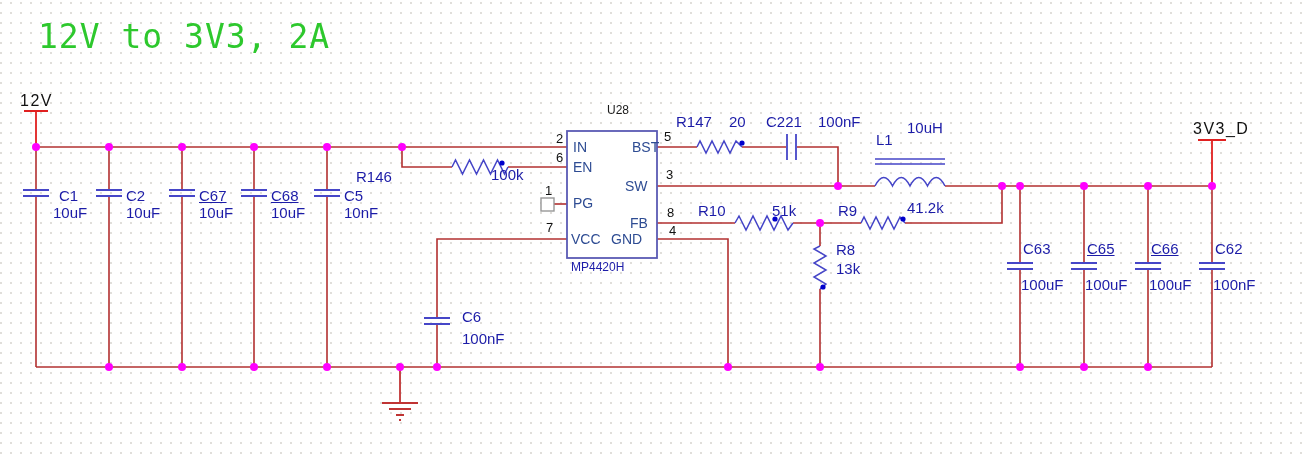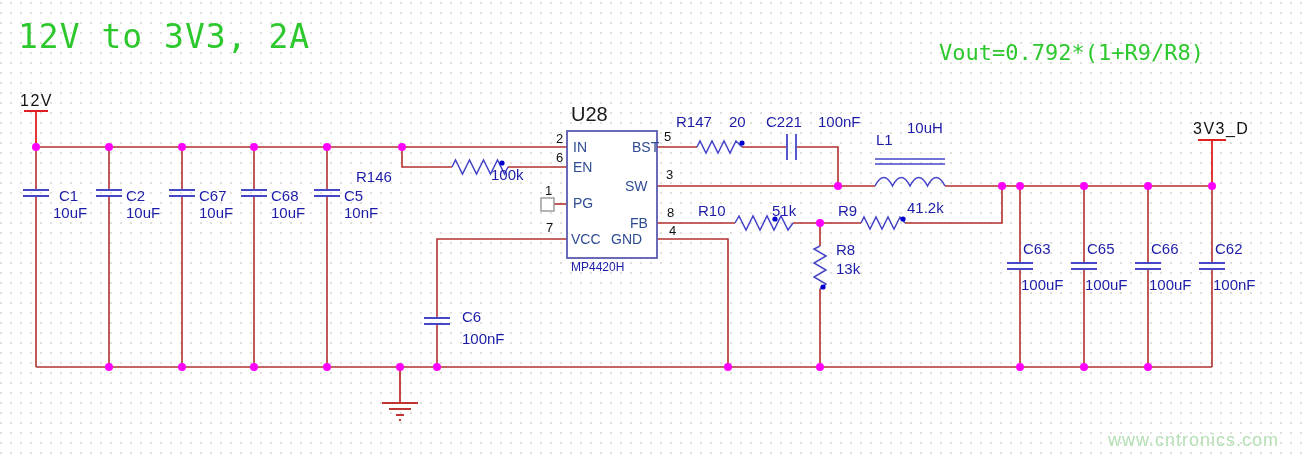--- a/index.html
+++ b/index.html
@@ -11,23 +11,23 @@
     background-size:10px 10px;
     background-position:6px 8px;
     font-family:"Liberation Sans",sans-serif;
     overflow:hidden;
   }
   svg{position:absolute;left:0;top:0;}
   .lbl{position:absolute;font-size:15px;color:#1c1ca8;white-space:nowrap;line-height:1.05;}
   .blk{color:#1a1a1a;}
   .pin{font-size:13px;color:#111111;}
   .icn{font-size:14px;color:#2e4c93;}
-  .u{}
+  .u{text-decoration:underline;}
   .green{font-family:"DejaVu Sans Mono",monospace;color:#2dc82d;}
-  .title{font-size:33px;letter-spacing:1px;}
+  .title{font-size:33px;letter-spacing:1px;margin-left:20px;}
   .note{font-size:22px;}
   .net{font-size:16px;letter-spacing:1.5px;color:#111;}
   .wm{position:absolute;font-size:18px;color:#b5e0b5;letter-spacing:1px;}
 </style>
 </head>
 <body>
 
 <div id="canvas">
 
   <svg width="1307" height="462" viewBox="0 0 1307 462">
@@ -137,27 +137,25 @@
     <g fill="#0000cc">
       <circle cx="502" cy="163" r="2.6"></circle>
         <circle cx="742" cy="143" r="2.6"></circle>
       <circle cx="775" cy="219" r="2.6"></circle>
         <circle cx="903" cy="219" r="2.6"></circle>
       <circle cx="823" cy="287" r="2.6"></circle>
     </g>
   </svg>
 
   <div class="lbl green title" style="left:18px;top:20px">12V to 3V3, 2A</div>
-  <div class="lbl green note" style="left:939px;top:41px">Vout=0.792*(1+R9/R8)</div>
-  <div class="wm" style="left:1108px;top:430px">www.cntronics.com</div>
 
   <div class="lbl net" style="left:20px;top:93px">12V</div>
   <div class="lbl net" style="left:1193px;top:121px">3V3_D</div>
 
-  <div class="lbl blk" style="left:571px;top:104px;font-size:20px">U28</div>
+  <div class="lbl blk" style="left:607px;top:104px;font-size:12px">U28</div>
   <div class="lbl" style="left:571px;top:261px;font-size:12px">MP4420H</div>
 
   <div class="lbl icn" style="left:573px;top:140px">IN</div>
   <div class="lbl icn" style="left:573px;top:160px">EN</div>
   <div class="lbl icn" style="left:573px;top:196px">PG</div>
   <div class="lbl icn" style="left:571px;top:232px">VCC</div>
   <div class="lbl icn" style="left:632px;top:140px">BST</div>
   <div class="lbl icn" style="left:625px;top:179px">SW</div>
   <div class="lbl icn" style="left:630px;top:216px">FB</div>
   <div class="lbl icn" style="left:611px;top:232px">GND</div>

